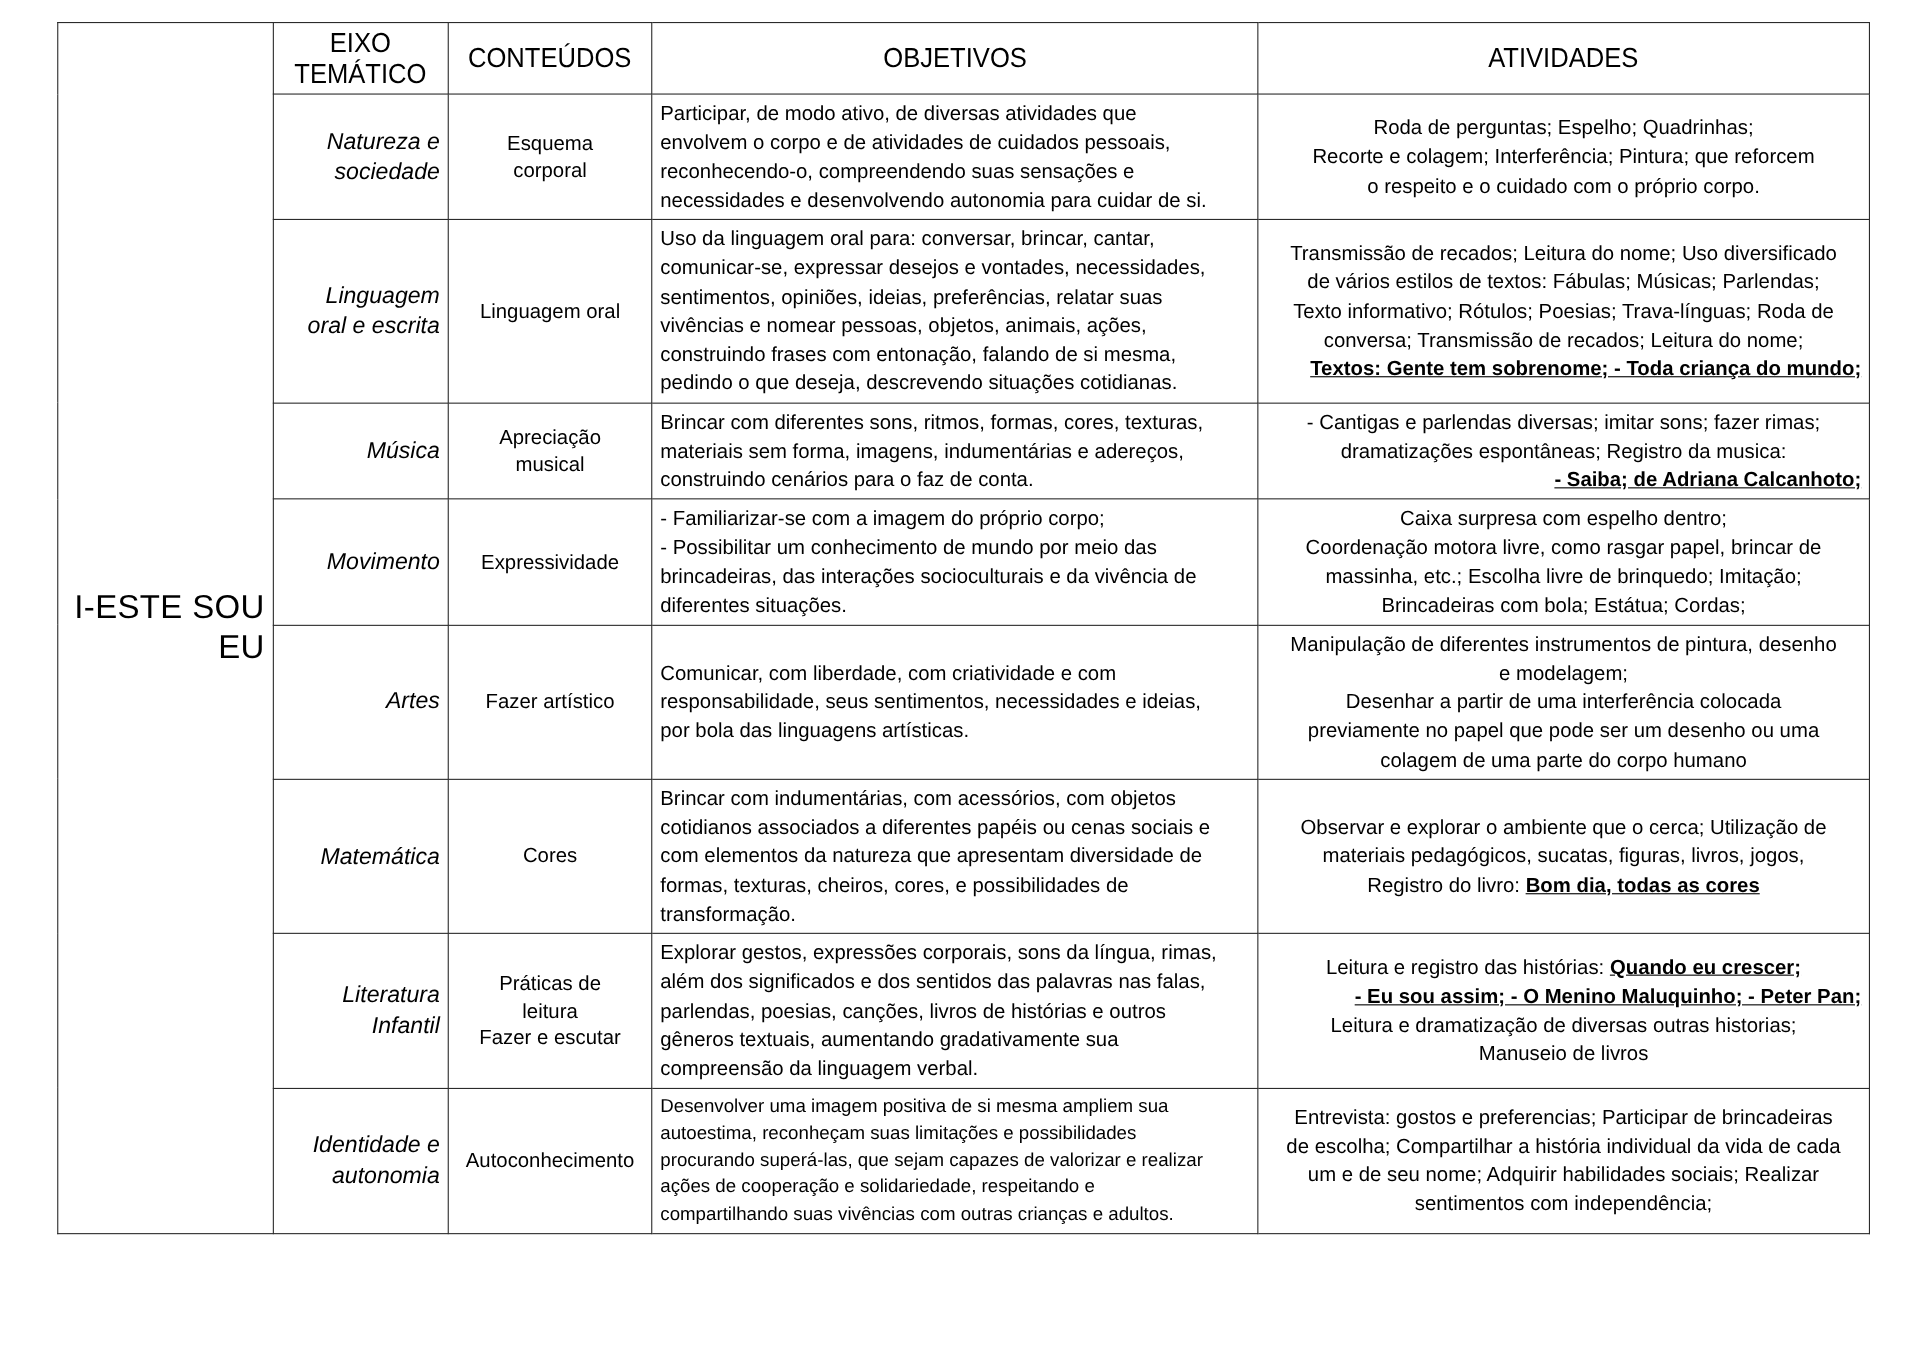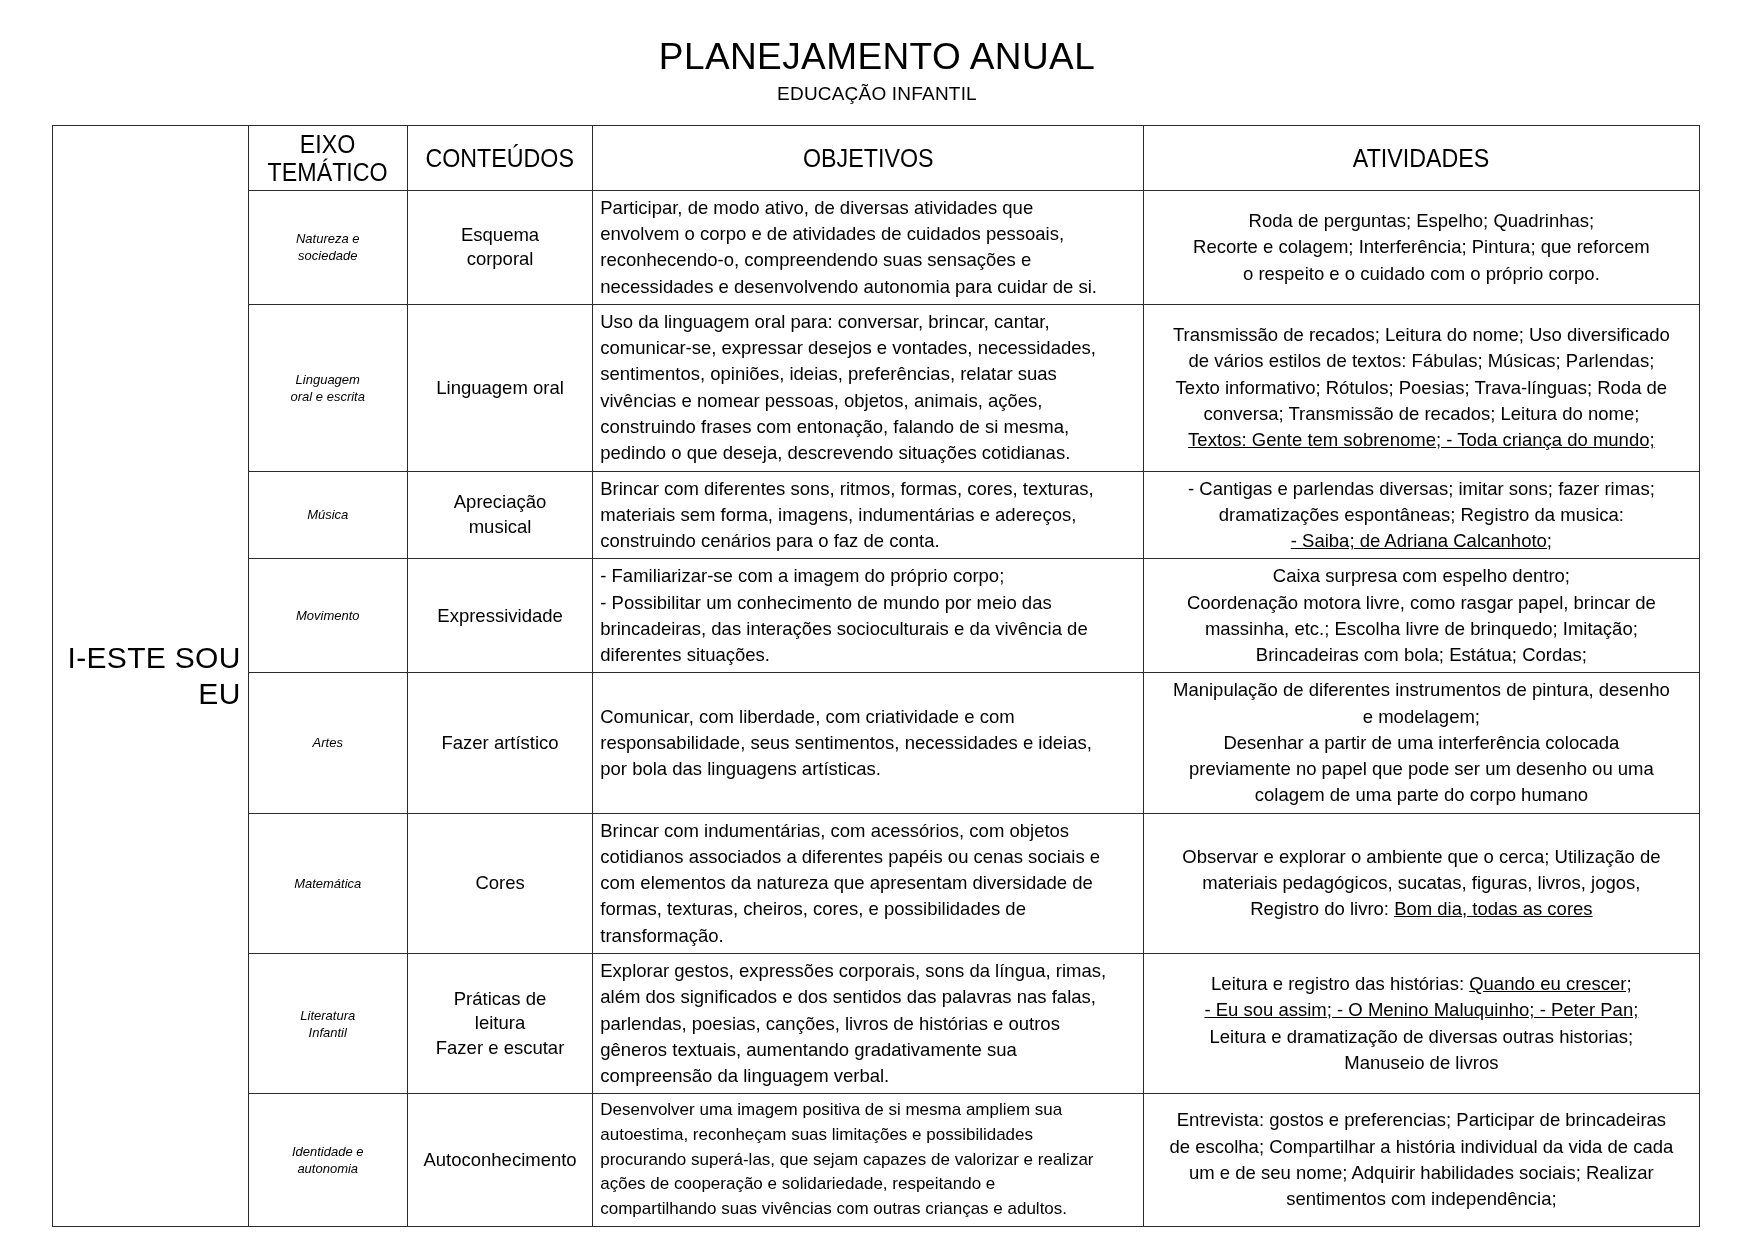--- a/index.html
+++ b/index.html
@@ -75,23 +75,23 @@
   .hdr-cell-inner {
     display: block;
   }
   .unit-cell {
     text-align: right;
     font-size: 30px;
     line-height: 1.2;
     letter-spacing: 0.3px;
   }
   .eixo-cell {
-    text-align: center;
+    text-align: right;
     font-style: italic;
-    font-size: 13px;
+    font-size: 21px;
     line-height: 1.32;
   }
   .cont-cell {
     text-align: center;
     font-size: 18.5px;
     line-height: 1.32;
     margin-left: 23px;
   }
   .obj-cell {
     font-size: 18.5px;
@@ -102,33 +102,30 @@
     font-size: 18.5px;
     line-height: 1.42;
     margin-top: 20px;
   }
   .obj-cell.small, .ativ-cell.small {
     font-size: 17px;
     line-height: 1.45;
   }
   .cell-line { display: block; }
   .strong-ul {
-    font-weight: normal;
+    font-weight: bold;
     text-decoration: underline;
+    text-align: right;
   }
 </style>
 </head>
 <body>
 
 <div class="page">
 
-  <div class="doc-header">
-    <h1 class="doc-title">PLANEJAMENTO ANUAL</h1>
-    <div class="doc-subtitle">EDUCAÇÃO INFANTIL</div>
-  </div>
 
   <div class="table-wrap">
     <table class="plan">
       <colgroup>
         <col class="c-unit">
         <col class="c-eixo">
         <col class="c-cont">
         <col class="c-obj">
         <col class="c-ativ">
       </colgroup>

